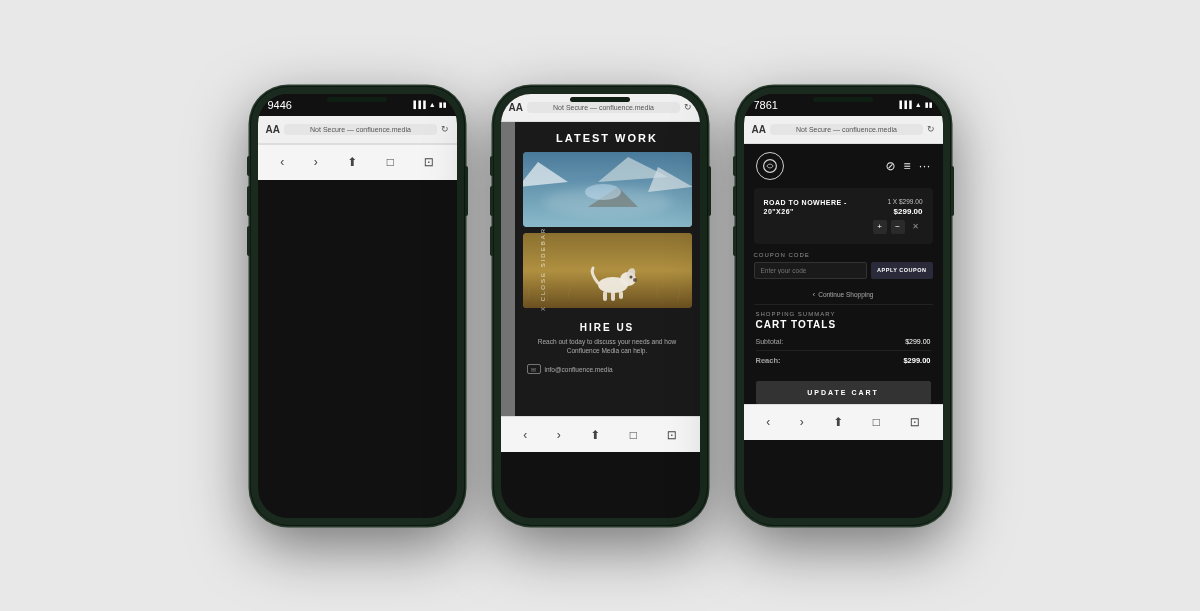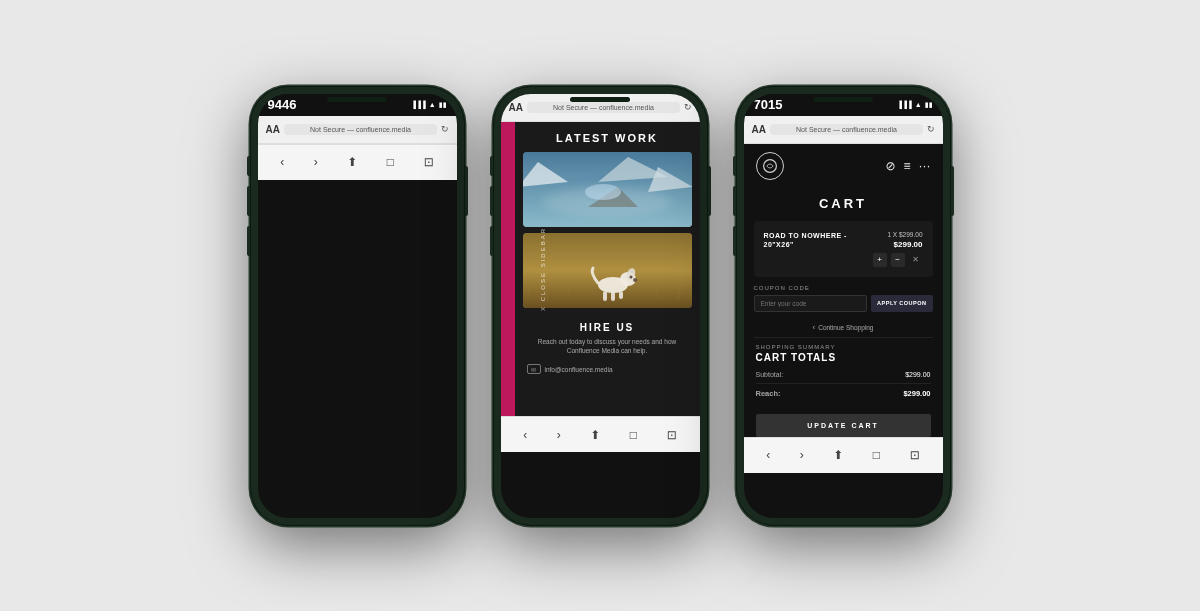--- a/index.html
+++ b/index.html
@@ -106,22 +106,22 @@
     .status-bar {
       display: flex;
       justify-content: space-between;
       align-items: center;
       padding: 4px 10px;
       background: #111;
       height: 22px;
     }
 
     .status-time {
-      font-size: 13px;
-      font-weight: 700;
+      font-size: 11px;
+      font-weight: 400;
       color: #fff;
     }
 
     .status-icons {
       display: flex;
       gap: 3px;
       align-items: center;
       font-size: 7px;
       color: #fff;
     }
@@ -243,21 +243,21 @@
       bottom: 80px;
       left: 20px;
       z-index: 5;
     }
 
     
     .phone2-content {
       flex: 1;
       position: relative;
       overflow: hidden;
-      background: #be185d;
+      background: #737373;
     }
 
     .sidebar-label {
       position: absolute;
       left: 0;
       top: 50%;
       transform: translateY(-50%) rotate(-90deg);
       transform-origin: center center;
       font-size: 6px;
       color: rgba(255,255,255,0.7);
@@ -726,21 +726,21 @@
       </div>
     </div>
   </div>
 
   <div class="phone">
     <div class="btn-left-1"></div>
     <div class="btn-left-2"></div>
     <div class="btn-left-3"></div>
     <div class="phone-screen">
       <div class="status-bar">
-        <span class="status-time">7015</span>
+        <span class="status-time">7861</span>
         <div class="status-icons">
           <span>▐▐▐</span>
           <span>▲</span>
           <span>▮▮</span>
         </div>
       </div>
       <div class="browser-bar">
         <span class="browser-aa">AA</span>
         <div class="browser-url">Not Secure — confluence.media</div>
         <span class="browser-refresh">↻</span>
@@ -753,21 +753,20 @@
               <path d="M6 10 Q10 5 14 10 Q10 15 6 10Z" stroke="rgba(255,255,255,0.8)" stroke-width="1" fill="none"></path>
             </svg>
           </div>
           <div class="header-icons">
             <span class="header-icon">⊘</span>
             <span class="header-icon">≡</span>
             <span class="header-icon">···</span>
           </div>
         </div>
 
-        <div class="cart-page-title">CART</div>
 
         <div class="cart-item-row">
           <div class="cart-item-name">ROAD TO NOWHERE - 20"X26"</div>
           <div class="cart-item-price-col">
             <div class="cart-item-qty">1 X $299.00</div>
             <div class="cart-item-total">$299.00</div>
             <div class="qty-controls">
               <div class="qty-btn">+</div>
               <div class="qty-btn">−</div>
               <div class="remove-btn">✕</div>

